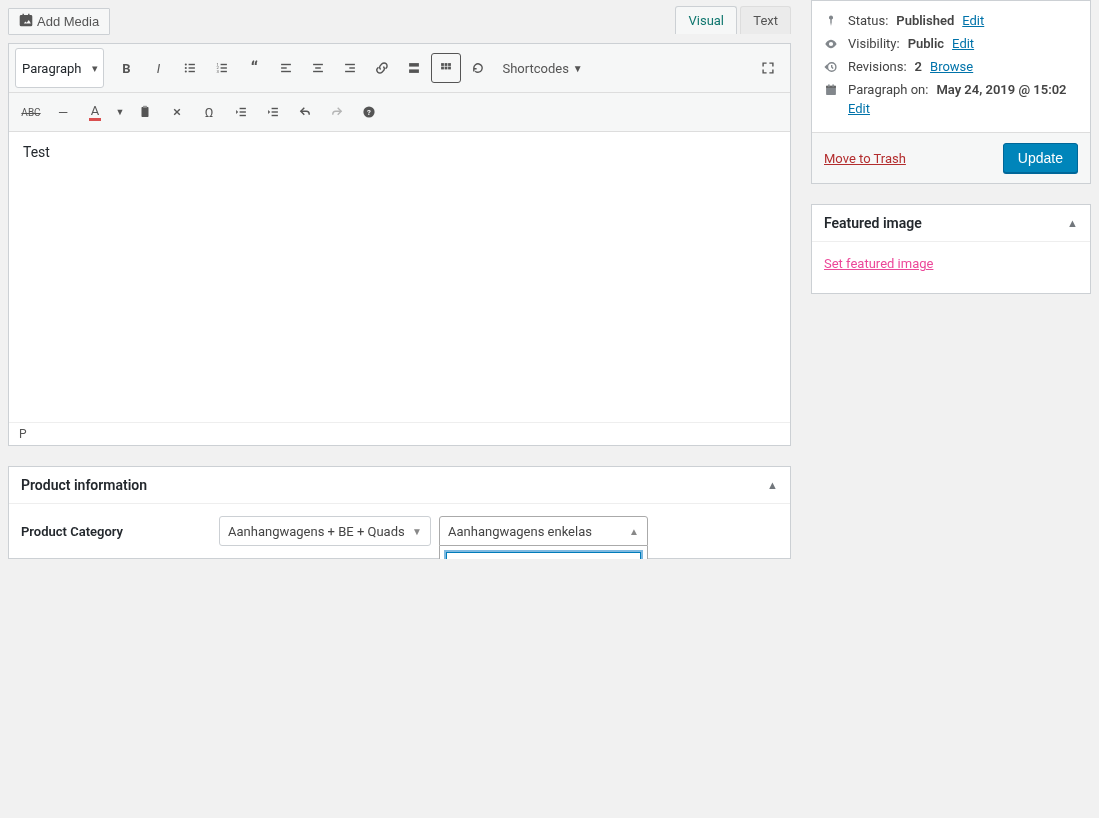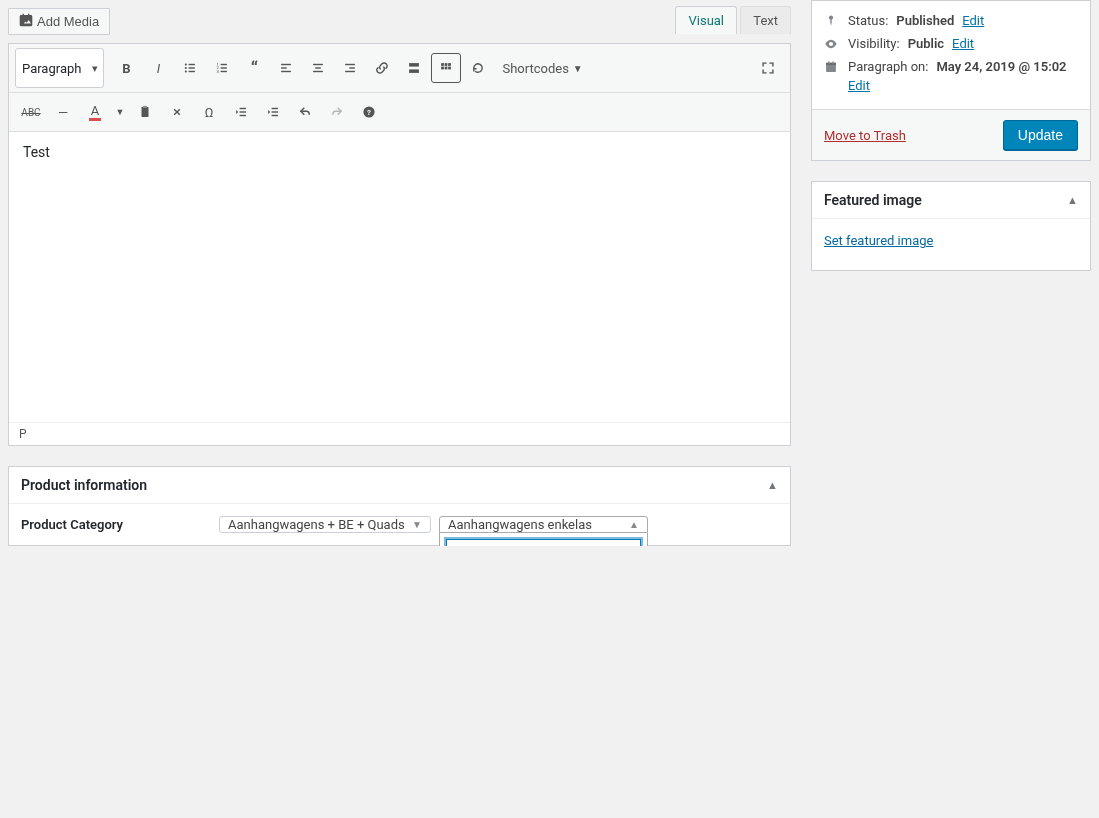--- a/index.html
+++ b/index.html
@@ -67,21 +67,21 @@
     display:flex; justify-content:space-between; align-items:center;
     padding:10px 12px; border-bottom:1px solid #eee;
     font-weight:600; font-size:14px;
   }
   .metabox-body { padding: 12px; }
 
   .field-row { display:flex; align-items:center; gap:8px; }
   .field-label { width:190px; font-weight:600; font-size:13px; }
   .select2 {
     border:1px solid #ccd0d4; border-radius:3px; background:#fff;
-    height:17px; display:flex; align-items:center; justify-content:space-between;
+    height:30px; display:flex; align-items:center; justify-content:space-between;
     padding:0 8px; font-size:13px; color:#444; min-width:200px;
   }
   .select2 .arrow { color:#888; font-size:10px; }
   .select2.open { border-color:#aaa; border-radius:3px 3px 0 0; }
 
   .dropdown {
     position:absolute; background:#fff; border:1px solid #aaa;
     border-top:none; width:209px; z-index:100;
   }
   .dropdown input {
@@ -113,21 +113,21 @@
   }
   .fi-box {
     background:#fff; border:1px solid #ccd0d4;
   }
   .fi-head {
     display:flex; justify-content:space-between; align-items:center;
     padding:10px 12px; border-bottom:1px solid #eee;
     font-weight:600; font-size:14px;
   }
   .fi-body { padding:14px 12px 22px; }
-  .fi-body a { color:#0369a1; text-decoration:underline; font-size:13px; }
+  .fi-body a { color:#ec4899; text-decoration:underline; font-size:13px; }
   .toggle-arrow { color:#72777c; font-size:11px;}
   .icon-svg { width:14px; height:14px; }
   .pub-row-wrap { flex-wrap:wrap; }
   .pub-edit-below { margin-left:24px; }
 </style>
 </head>
 <body>
 
 <div class="wrap">
   <div class="main">
@@ -349,20 +349,31 @@
         <div class="pub-row">
           <span class="pub-icon">
               <svg class="icon-svg" viewBox="0 0 20 20" fill="#82878c">
                 <path d="M10 4C5 4 2 10 2 10s3 6 8 6 8-6 8-6-3-6-8-6zm0 9a3 3 0 110-6 3 3 0 010 6z"></path>
               </svg>
             </span>
           <span>Visibility:</span>
           <b>Public</b>
           <a href="#">Edit</a>
         </div>
+        <div class="pub-row">
+          <span class="pub-icon">
+              <svg class="icon-svg" viewBox="0 0 20 20" fill="none" stroke="#82878c" stroke-width="2">
+                <circle cx="11" cy="10" r="6"></circle>
+                <path d="M11 7v3l2 2M2 10l2-2v4z"></path>
+              </svg>
+            </span>
+          <span>Revisions:</span>
+          <b>2</b>
+          <a href="#">Browse</a>
+        </div>
         <div class="pub-row pub-row-wrap">
           <span class="pub-icon">
               <svg class="icon-svg" viewBox="0 0 20 20" fill="#82878c">
                 <rect x="3" y="4" width="14" height="13" rx="1"></rect>
                 <rect x="3" y="4" width="14" height="3" fill="#666"></rect>
                 <rect x="6" y="2" width="2" height="4"></rect>
                 <rect x="12" y="2" width="2" height="4"></rect>
               </svg>
             </span>
           <span>Paragraph on:</span>

